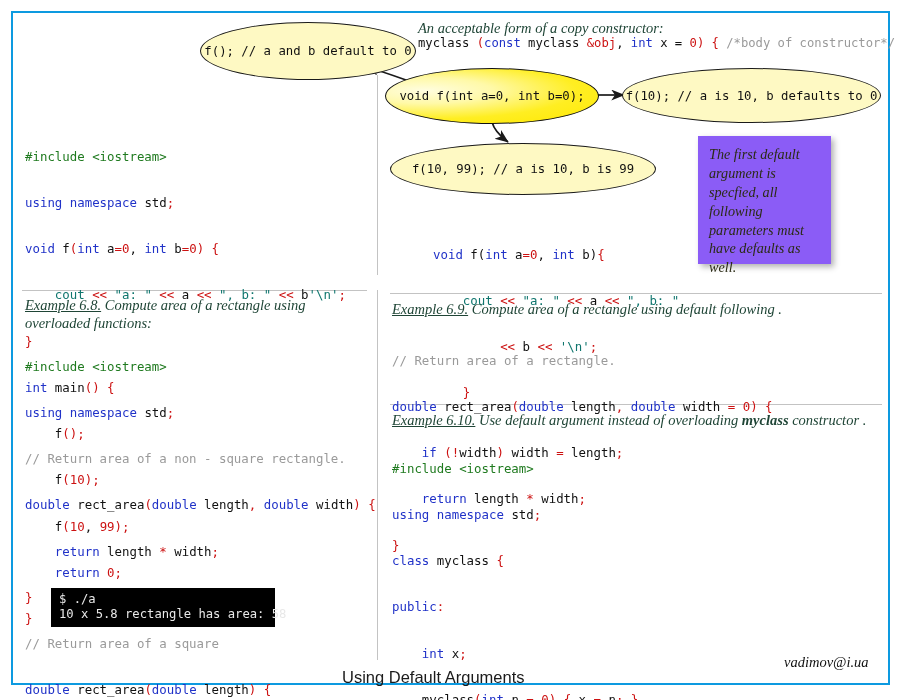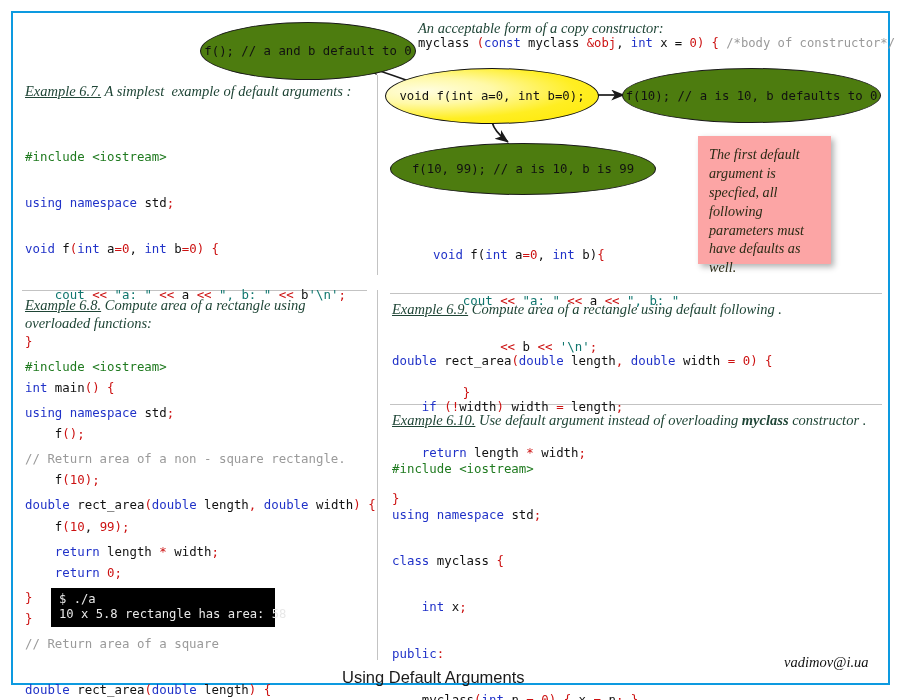--- a/index.html
+++ b/index.html
@@ -56,40 +56,40 @@
 
   
   .hrule { position:absolute; height:1px; background:#c3c3c3; }
   .vrule { position:absolute; width:1px; background:#c3c3c3; }
 
   
   .ellipse {
     position: absolute;
     border: 1.6px solid #1a1a1a;
     border-radius: 50%;
-    background: #4d7c0f;
+    background: #fef9c3;
     display: flex;
     align-items: center;
     justify-content: center;
   }
   .ellipse.yellow {
     background: radial-gradient(ellipse at 18% 40%, #fffde0 0%, #fff9a8 28%, #ffee22 62%, #ffe800 100%);
     border-color: #111;
   }
   .ellipse .etext {
     font-family: "DejaVu Sans Mono", monospace;
     font-size: 12.3px;
     color: #111;
     white-space: pre;
   }
 
   
   #sticky {
     position: absolute;
-    background: #fca5a5;
+    background: #8b5cf6;
     box-shadow: 3px 3px 6px rgba(0,0,0,0.30);
     padding: 9px 10px 6px 11px;
   }
   #sticky .note {
     font-family: "Liberation Serif", serif;
     font-style: italic;
     font-size: 14.2px;
     line-height: 1.33;
     color: #2b2b16;
     white-space: pre-wrap;
@@ -176,21 +176,20 @@
   <div id="sticky" style="left:698px; top:136px; width:133px; height:128px;">
     <div class="note">The first default argument is specfied, all following parameters must have defaults as well.</div>
   </div>
 
   <div class="vrule" style="left:377px; top:75px; height:200px;"></div>
   <div class="vrule" style="left:377px; top:290px; height:370px;"></div>
   <div class="hrule" style="left:22px; top:290px; width:345px;"></div>
   <div class="hrule" style="left:390px; top:293px; width:492px;"></div>
   <div class="hrule" style="left:390px; top:404px; width:492px;"></div>
 
-  <div class="abs cap" style="left:25px; top:82px; width:350px;"><span class="exlabel">Example 6.7.</span><span> A simplest  example of default arguments :</span></div>
 
   <div class="abs code" style="left:25px; top:118px; width:350px;">
     <div><span class="pre">#include</span> <span class="pre">&lt;iostream&gt;</span></div>
     <div><span class="kw">using</span> <span class="kw">namespace</span> std<span class="pun">;</span></div>
     <div><span class="kw">void</span> f<span class="pun">(</span><span class="kw">int</span> a<span class="pun">=0</span>, <span class="kw">int</span> b<span class="pun">=0</span><span class="pun">)</span> <span class="pun">{</span></div>
     <div>    <span class="str">cout</span> <span class="pun">&lt;&lt;</span> <span class="str">"a: "</span> <span class="pun">&lt;&lt;</span> a <span class="pun">&lt;&lt;</span> <span class="str">", b: "</span> <span class="pun">&lt;&lt;</span> b<span class="str">'\n'</span><span class="pun">;</span></div>
     <div><span class="pun">}</span></div>
     <div><span class="kw">int</span> main<span class="pun">()</span> <span class="pun">{</span></div>
     <div>    f<span class="pun">();</span></div>
     <div>    f<span class="pun">(</span><span class="pun">10</span><span class="pun">);</span></div>
@@ -222,34 +221,35 @@
   </div>
 
   <div id="terminal" style="left:51px; top:588px; width:224px;">
     <div class="tline">$ ./a</div>
     <div class="tline">10 x 5.8 rectangle has area: 58</div>
   </div>
 
   <div class="abs cap" style="left:392px; top:300px; width:495px;"><span class="exlabel">Example 6.9.</span><span> Compute area of a rectangle using default following .</span></div>
 
   <div class="abs code" style="left:392px; top:322px; width:490px;">
+    <div class="cmt">// Return area of a rectangle.</div>
     <div><span class="kw">double</span> rect_area<span class="pun">(</span><span class="kw">double</span> length<span class="pun">,</span> <span class="kw">double</span> width <span class="pun">=</span> <span class="pun">0)</span> <span class="pun">{</span></div>
     <div>    <span class="kw">if</span> <span class="pun">(!</span>width<span class="pun">)</span> width <span class="pun">=</span> length<span class="pun">;</span></div>
     <div>    <span class="kw">return</span> length <span class="pun">*</span> width<span class="pun">;</span></div>
     <div><span class="pun">}</span></div>
   </div>
 
   <div class="abs cap" style="left:392px; top:411px; width:498px;"><span class="exlabel">Example 6.10.</span><span> Use default argument instead of overloading </span><b>myclass</b><span> constructor .</span></div>
 
   <div class="abs code" style="left:392px; top:430px; width:498px;">
     <div><span class="pre">#include</span> <span class="pre">&lt;iostream&gt;</span></div>
     <div><span class="kw">using</span> <span class="kw">namespace</span> std<span class="pun">;</span></div>
     <div><span class="kw">class</span> myclass <span class="pun">{</span></div>
+    <div><span class="kw">public</span><span class="pun">:</span></div>
     <div>    <span class="kw">int</span> x<span class="pun">;</span></div>
-    <div><span class="kw">public</span><span class="pun">:</span></div>
     <div>    myclass<span class="pun">(</span><span class="kw">int</span> n <span class="pun">=</span> <span class="pun">0)</span> <span class="pun">{</span> x <span class="pun">=</span> n<span class="pun">;</span> <span class="pun">}</span></div>
     
     
     
     
     
     
     
     
     

